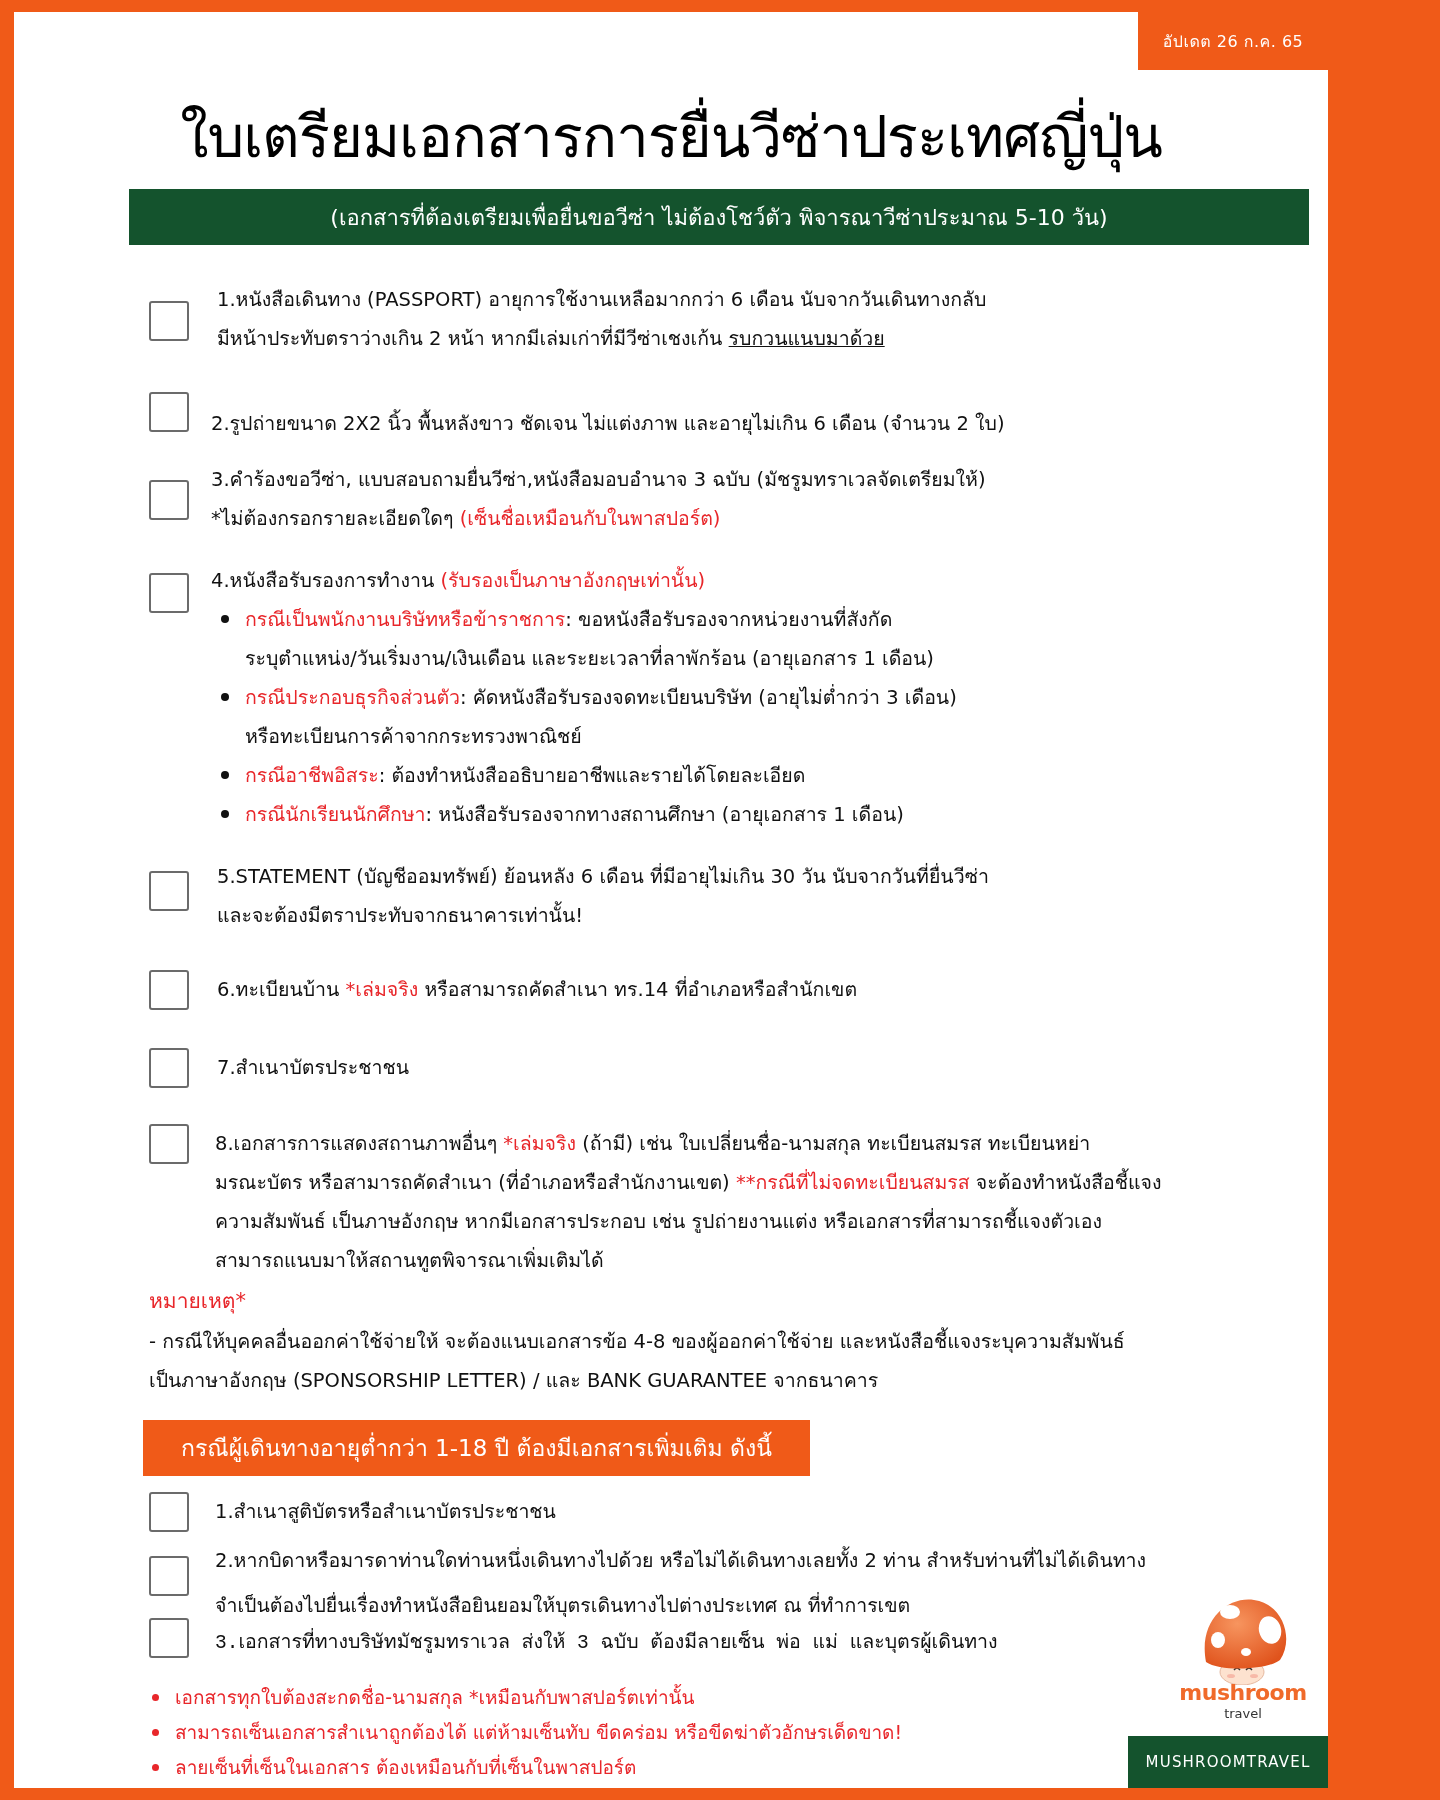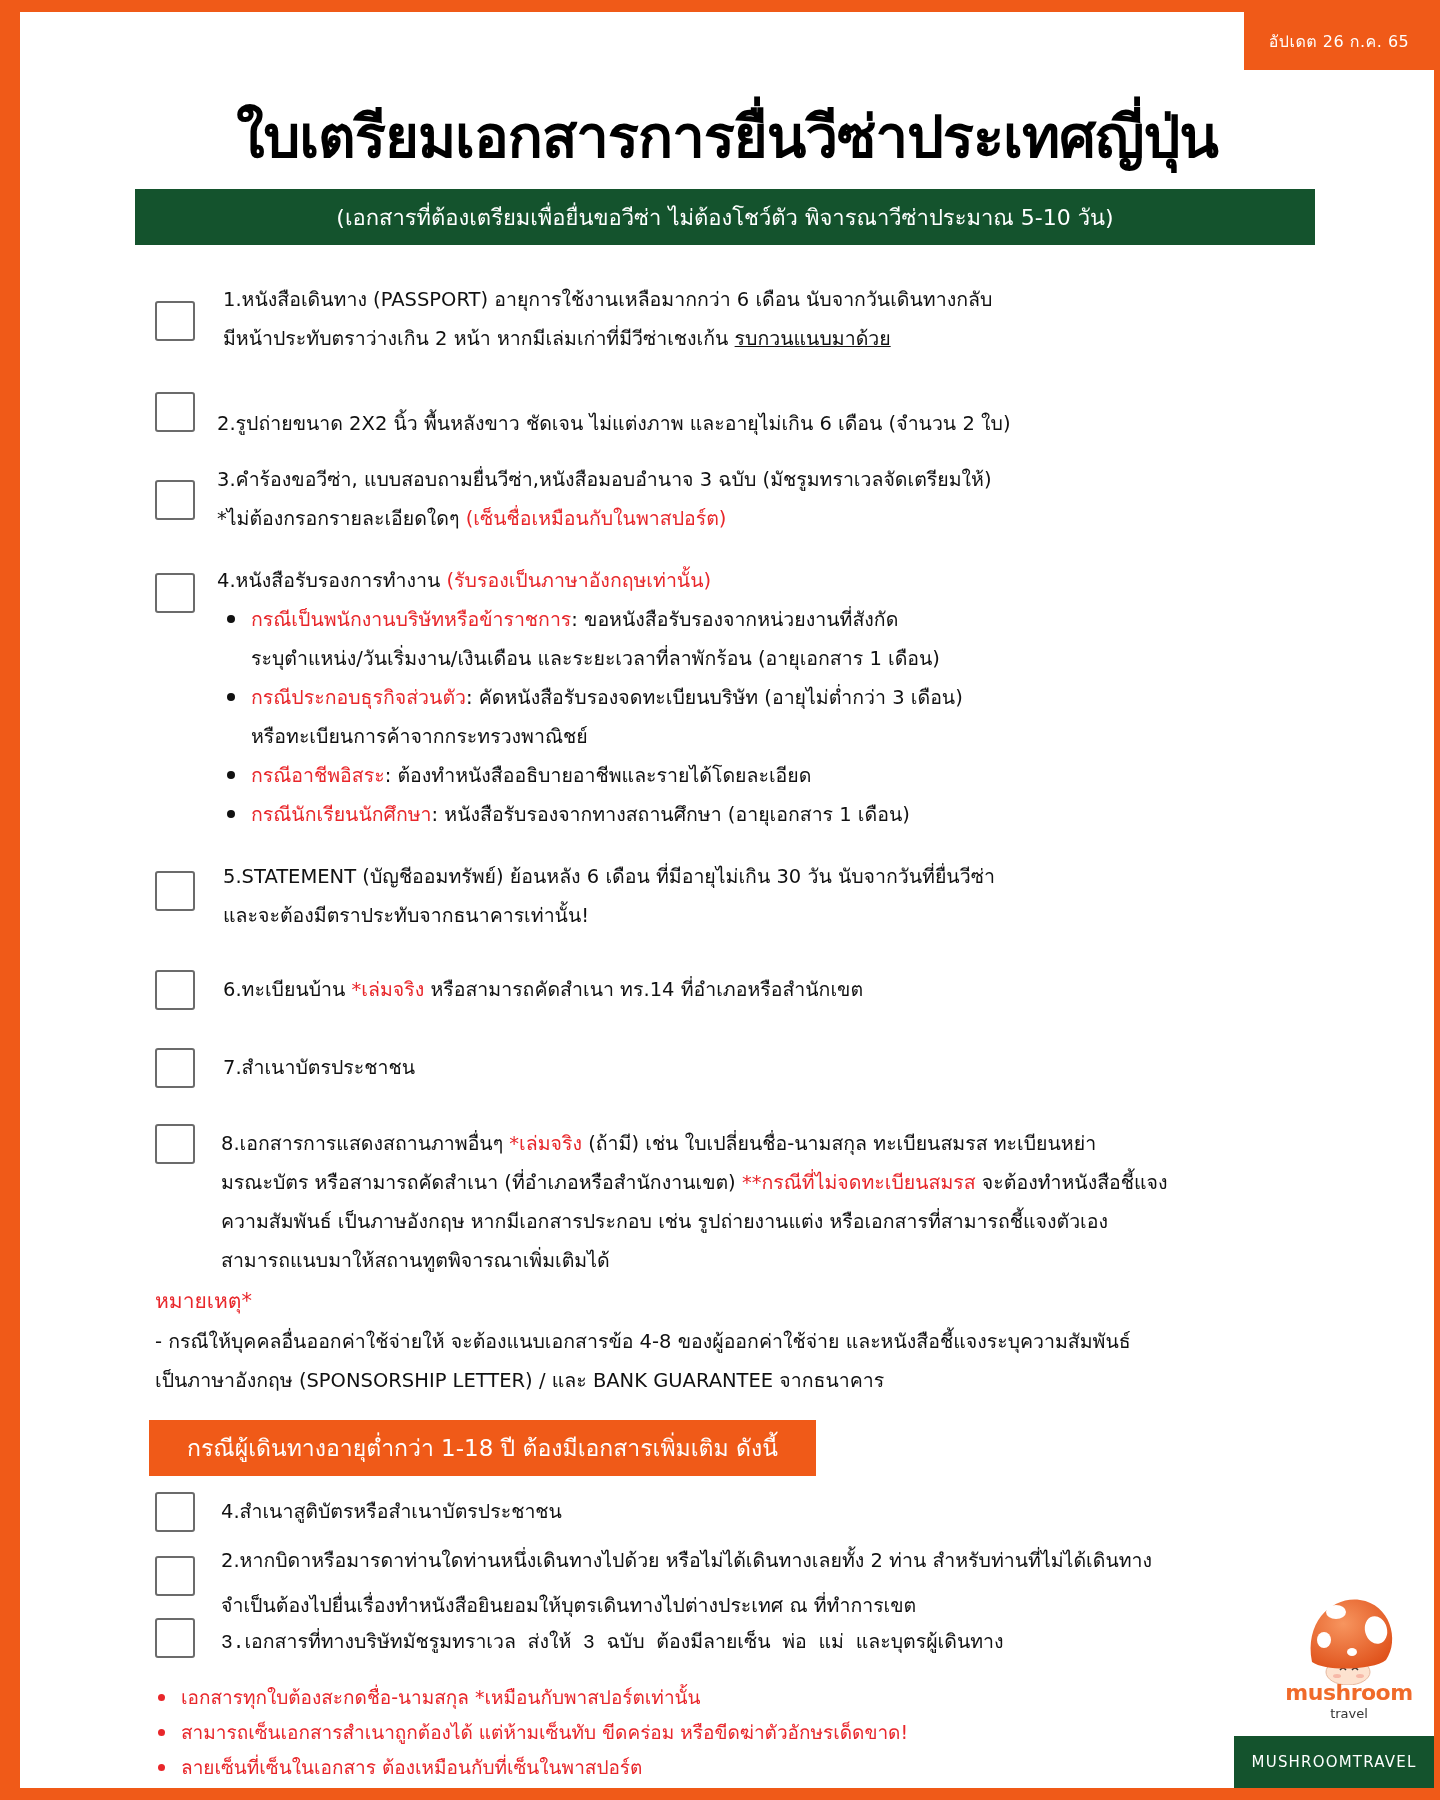--- a/index.html
+++ b/index.html
@@ -5,40 +5,40 @@
   * { box-sizing: border-box; margin: 0; padding: 0; }
   html, body { width: 1440px; height: 1800px; overflow: hidden; }
   body {
     background: #F05A18;
     font-family: "DejaVu Sans", "Liberation Sans", sans-serif;
     color: #111;
     position: relative;
   }
   .page {
     position: absolute;
-    left: 20px; top: 12px;
-    width: 1414px; height: 1776px;
+    left: 14px; top: 12px;
+    width: 1314px; height: 1776px;
     background: #ffffff;
   }
   .update-badge {
     position: absolute;
     right: 0; top: 0;
     width: 190px; height: 58px;
     background: #F05A18;
     color: #fff;
     font-size: 16px;
     display: flex; align-items: center; justify-content: center;
     letter-spacing: 0.5px;
   }
   .title {
     position: absolute;
     left: 0; right: 0; top: 78px;
     text-align: center;
     font-size: 58px;
-    font-weight: bold;
+    font-weight: normal;
     color: #000;
     letter-spacing: -1px;
   }
   .subtitle-bar {
     position: absolute;
     left: 115px; top: 177px;
     width: 1180px; height: 56px;
     background: #14532d;
     color: #fff;
     font-size: 22px;
@@ -241,21 +241,21 @@
   <div class="notes-title">หมายเหตุ*</div>
   <div class="notes-text">
     <div>- กรณีให้บุคคลอื่นออกค่าใช้จ่ายให้  จะต้องแนบเอกสารข้อ  4-8  ของผู้ออกค่าใช้จ่าย  และหนังสือชี้แจงระบุความสัมพันธ์</div>
     <div>เป็นภาษาอังกฤษ (SPONSORSHIP LETTER) / และ BANK GUARANTEE จากธนาคาร</div>
   </div>
 
   <div class="section2-bar">กรณีผู้เดินทางอายุต่ำกว่า 1-18 ปี ต้องมีเอกสารเพิ่มเติม ดังนี้</div>
 
   <div class="item" style="top:1480px;height:40px;">
     <div class="checkbox" style="top:0;"></div>
-    <div class="item-text" style="top:0;left:66px;">4.สำเนาสูติบัตรหรือสำเนาบัตรประชาชน</div>
+    <div class="item-text" style="top:0;left:66px;">1.สำเนาสูติบัตรหรือสำเนาบัตรประชาชน</div>
   </div>
 
   <div class="item" style="top:1526px;height:80px;">
     <div class="checkbox" style="top:18px;"></div>
     <div class="item-text" style="top:0;left:66px;line-height:45px;">
       <div>2.หากบิดาหรือมารดาท่านใดท่านหนึ่งเดินทางไปด้วย   หรือไม่ได้เดินทางเลยทั้ง   2   ท่าน   สำหรับท่านที่ไม่ได้เดินทาง</div>
       <div>จำเป็นต้องไปยื่นเรื่องทำหนังสือยินยอมให้บุตรเดินทางไปต่างประเทศ ณ ที่ทำการเขต</div>
     </div>
   </div>
 

